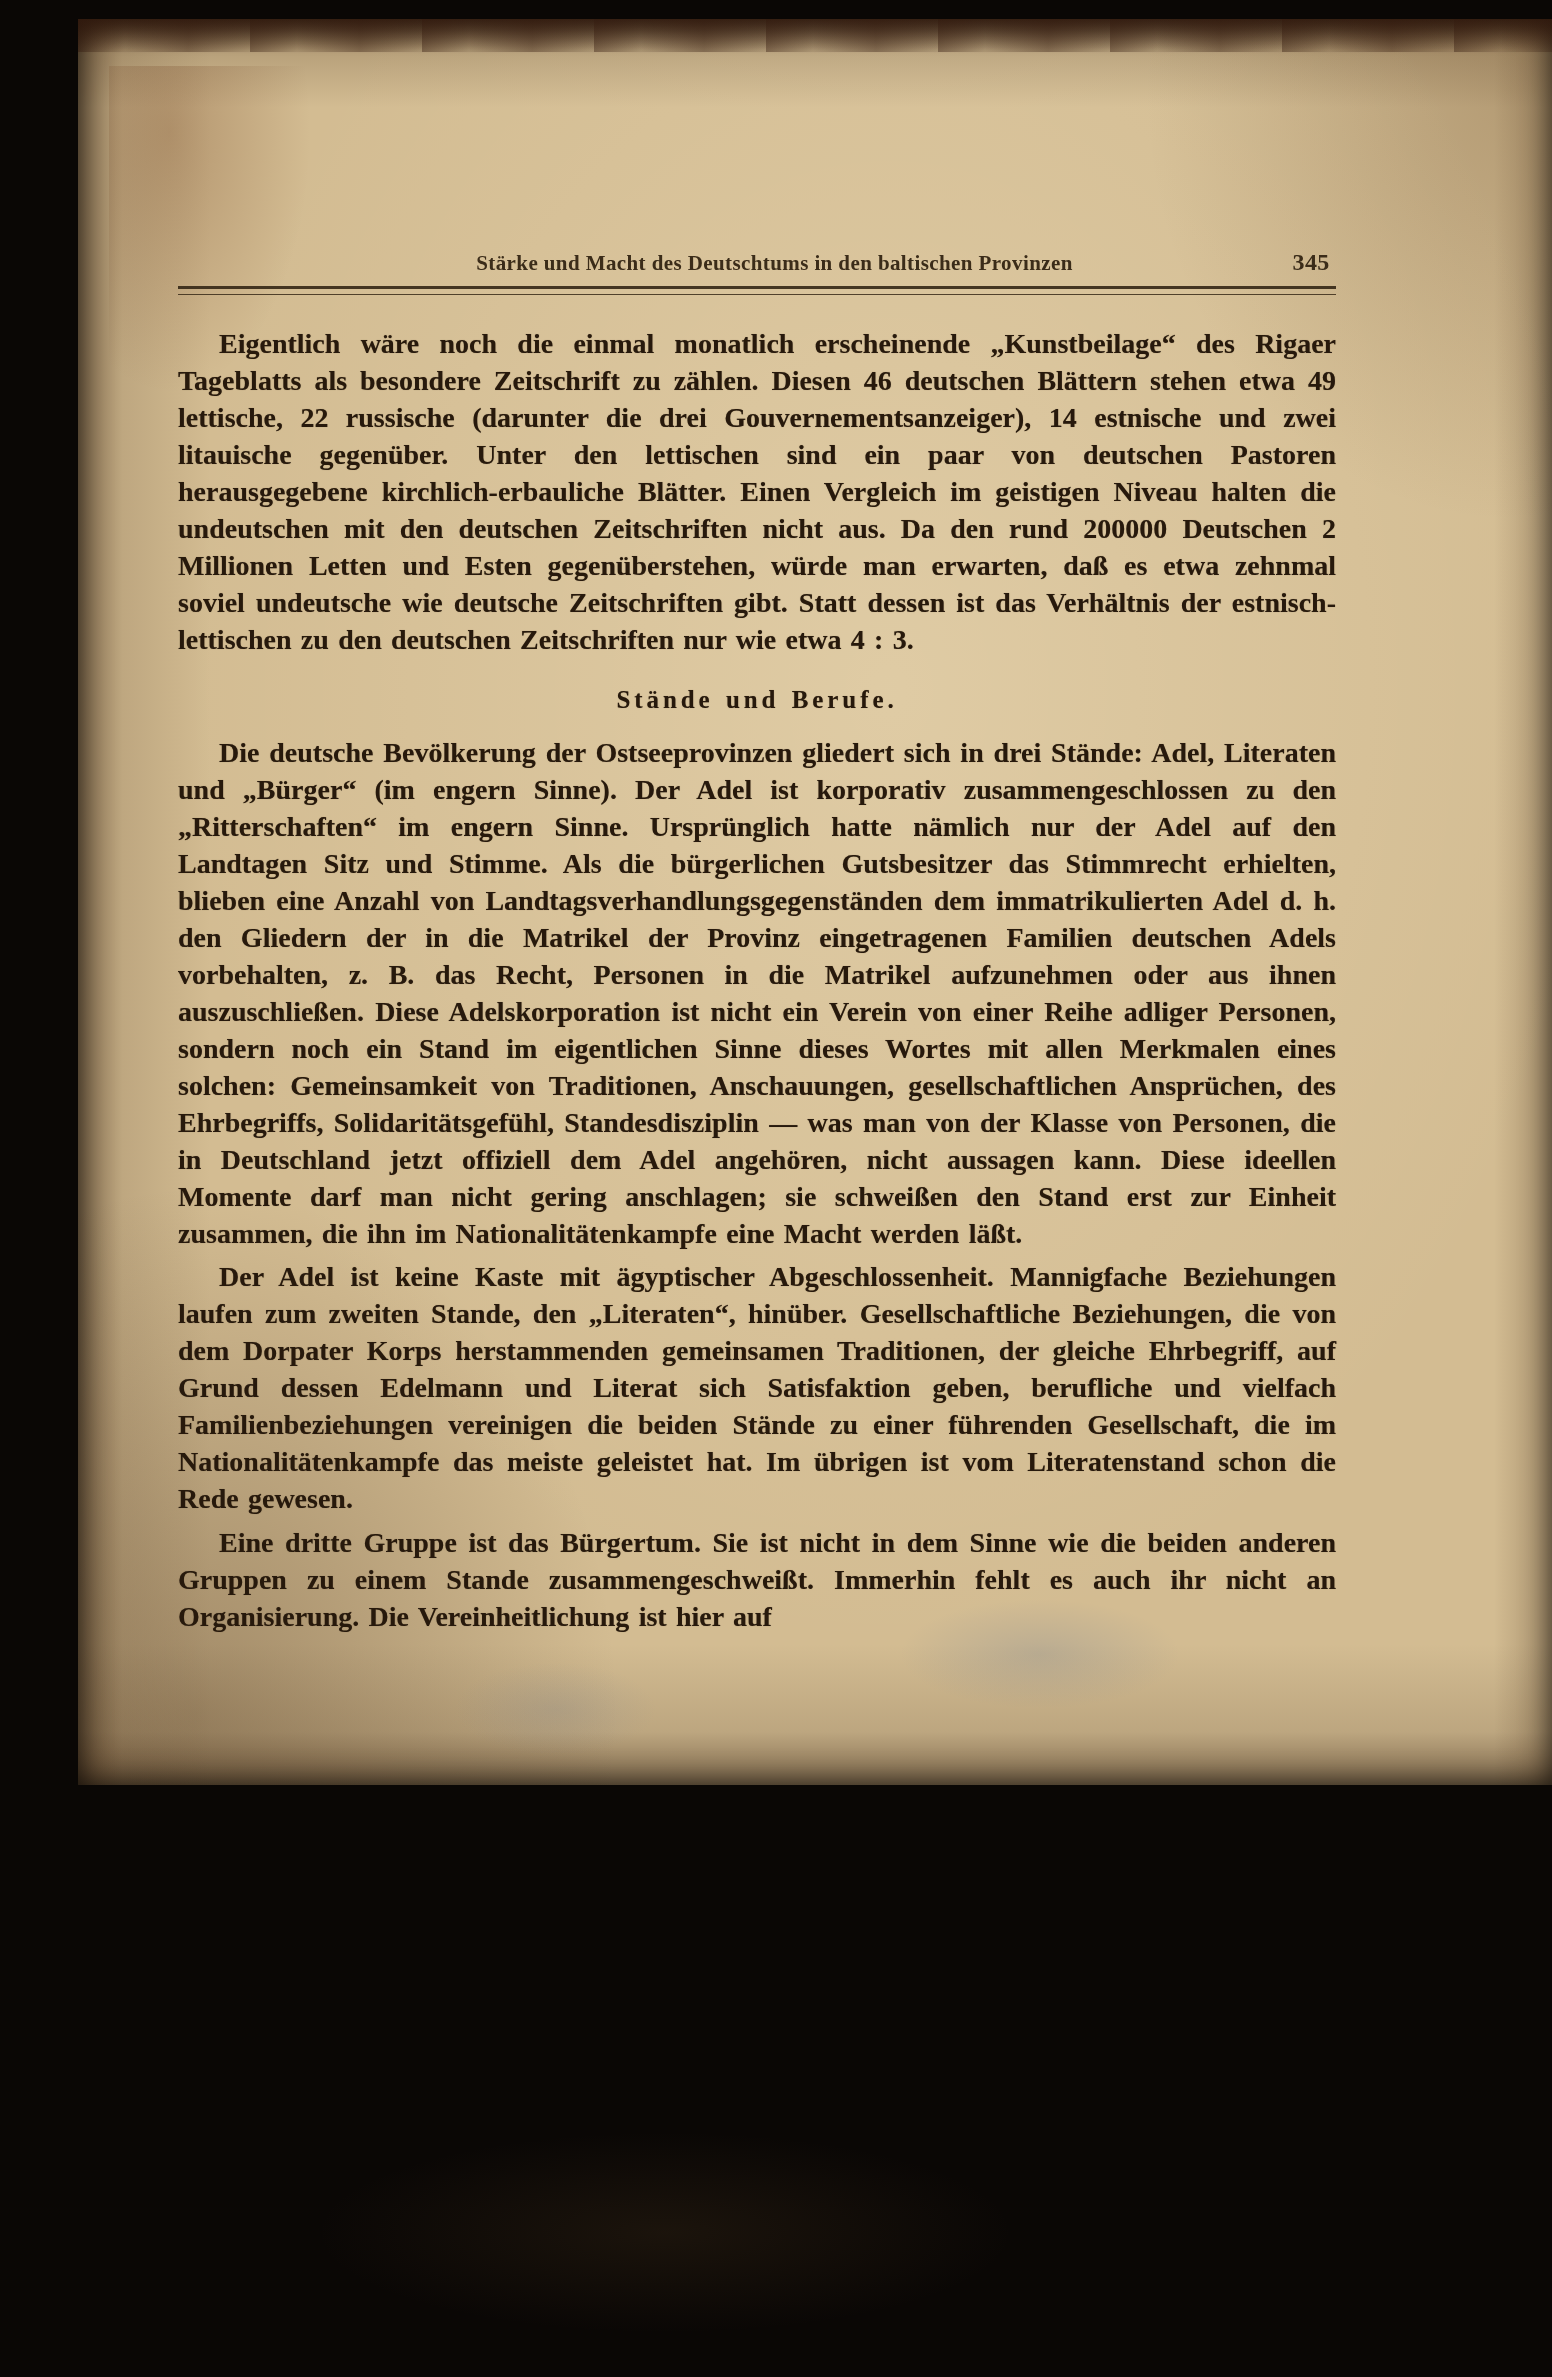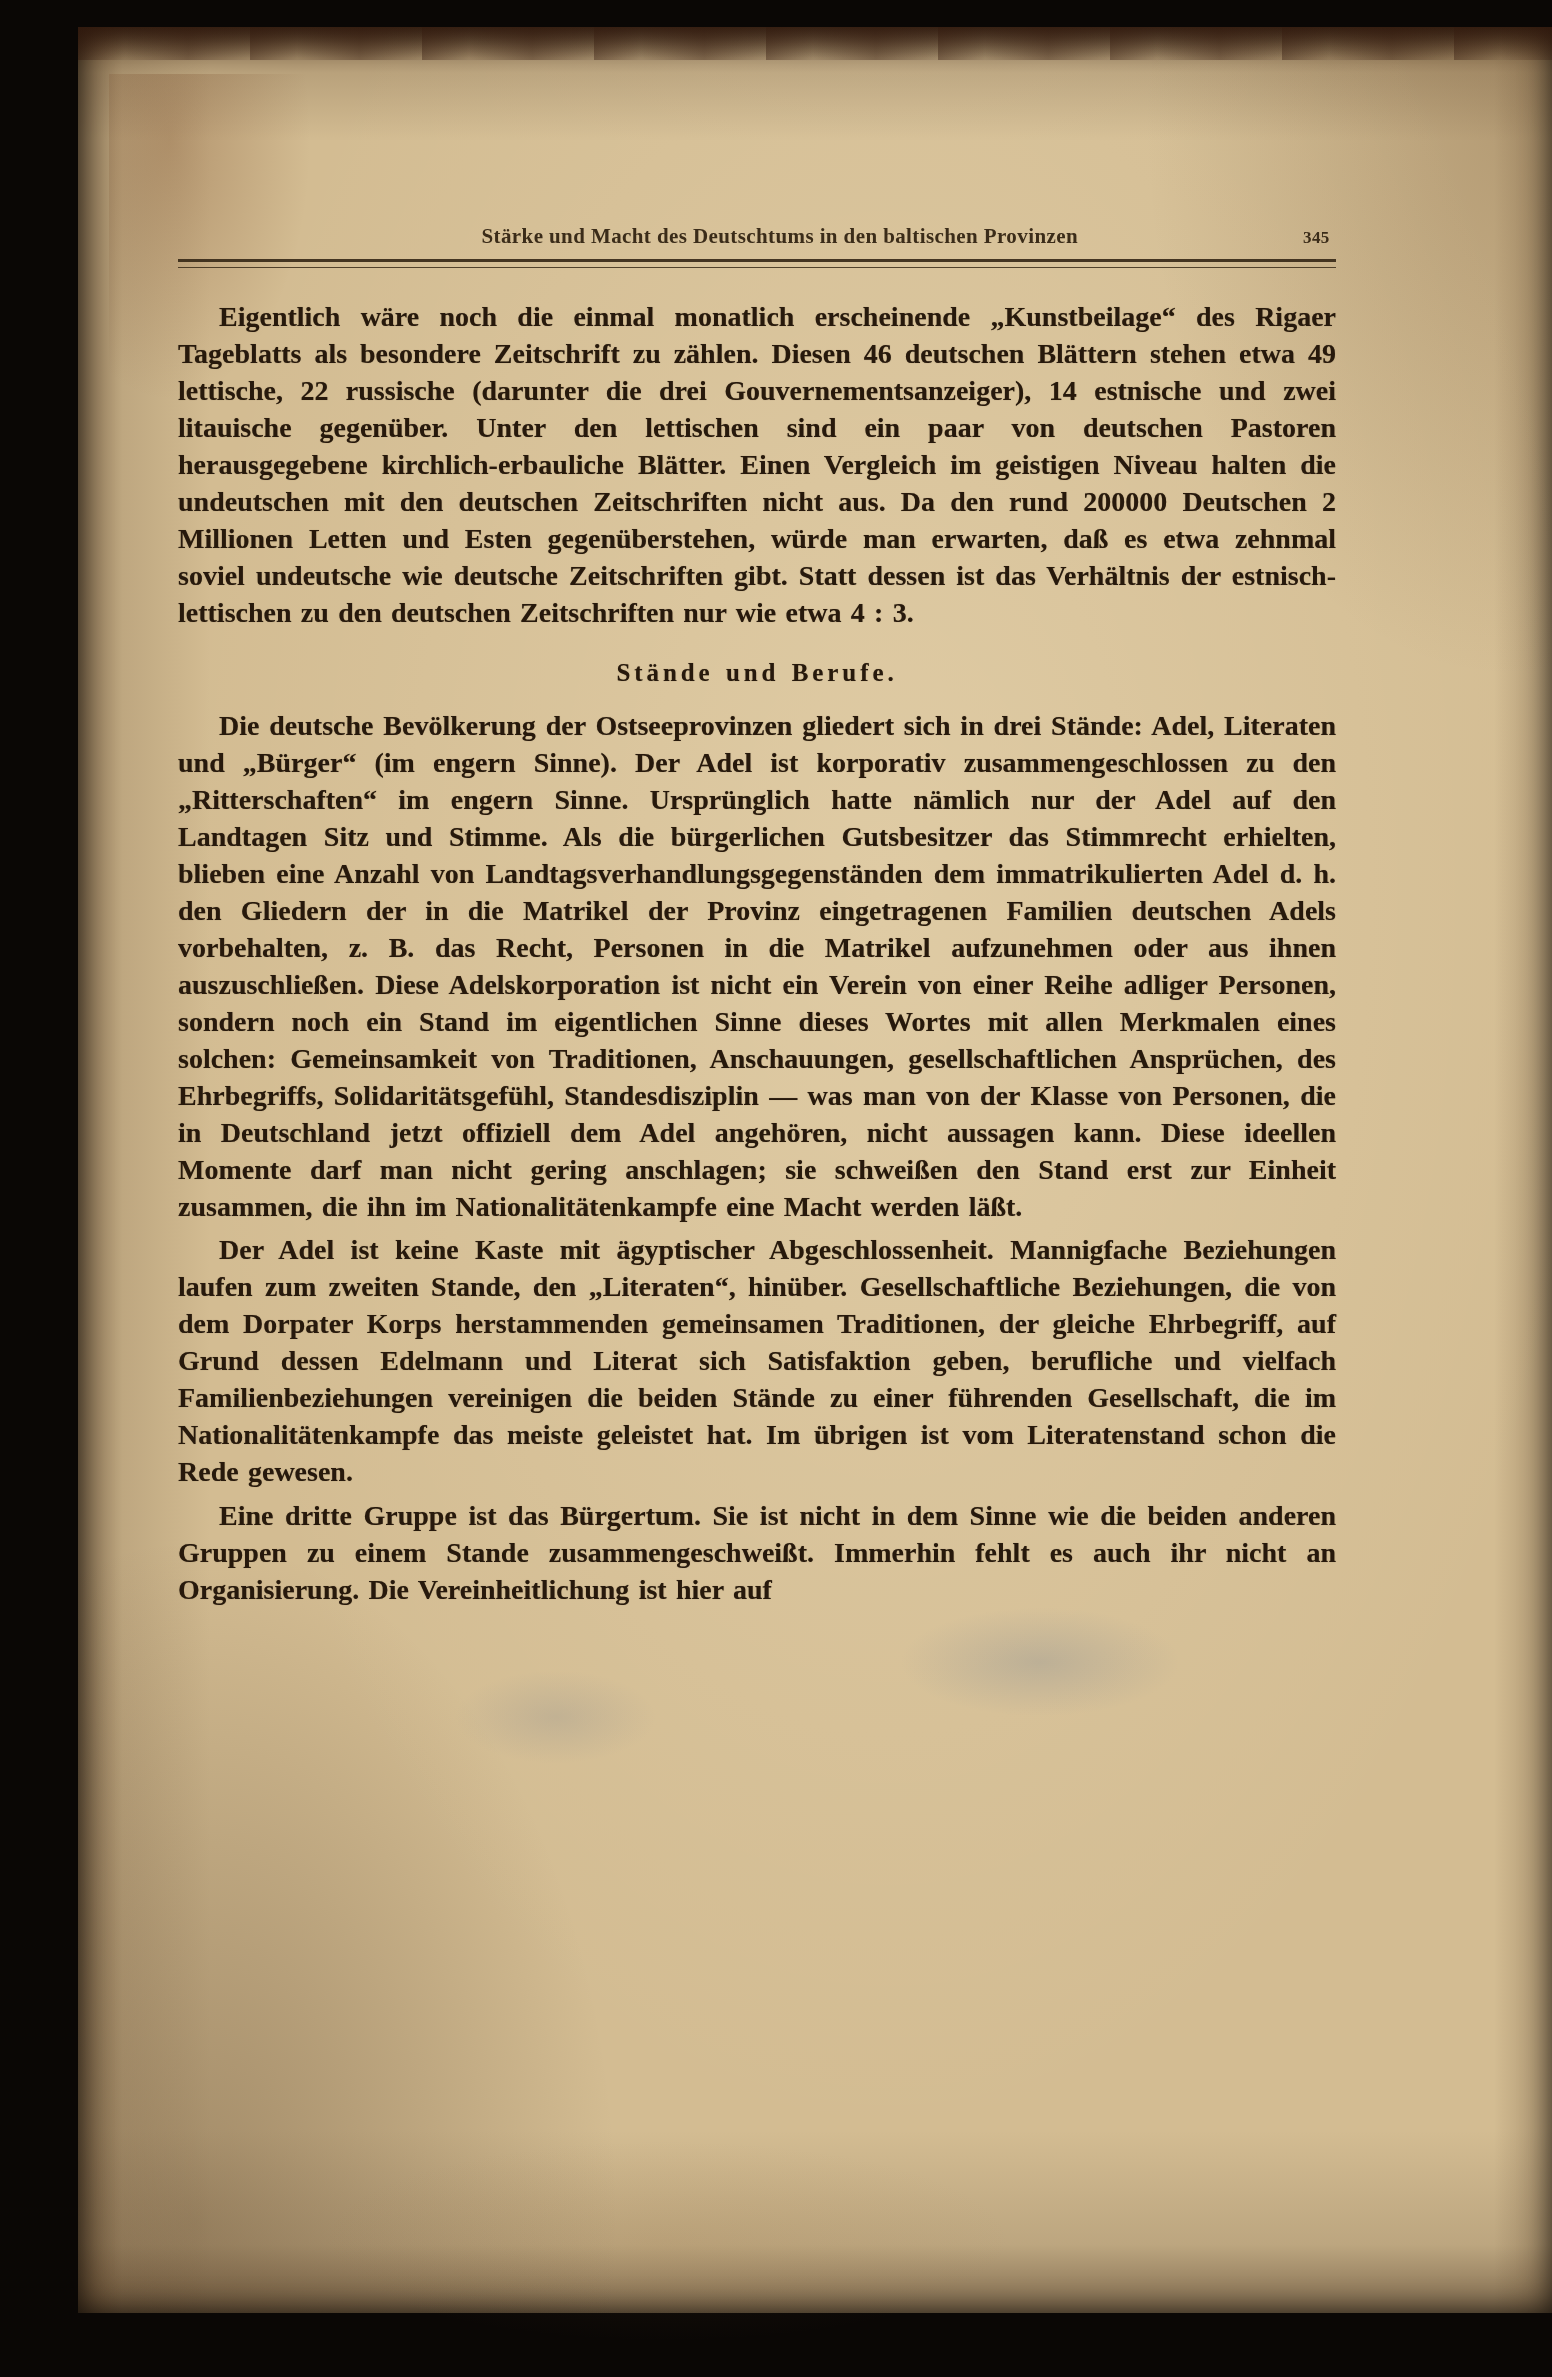--- a/index.html
+++ b/index.html
@@ -12,23 +12,23 @@
     height: 2377px;
     background: #0a0705;
     overflow: hidden;
     font-family: "Liberation Serif", serif;
   }
 
   
   .page {
     position: absolute;
     left: 78px;
-    top: 27px;
+    top: 19px;
     width: 1475px;
-    height: 2286px;
+    height: 1766px;
     background:
       radial-gradient(ellipse at 55% 38%, rgba(255,243,212,0.28), rgba(255,243,212,0) 62%),
       radial-gradient(ellipse at 8% 96%, rgba(70,46,24,0.35), rgba(70,46,24,0) 22%),
       radial-gradient(ellipse at 97% 4%, rgba(90,60,30,0.25), rgba(90,60,30,0) 18%),
       linear-gradient(90deg, rgba(70,46,24,0.55) 0%, rgba(70,46,24,0.15) 3%, rgba(70,46,24,0) 9%),
       linear-gradient(270deg, rgba(70,46,24,0.30) 0%, rgba(70,46,24,0) 4%),
       linear-gradient(180deg, rgba(64,40,20,0.65) 0%, rgba(64,40,20,0.18) 2%, rgba(64,40,20,0) 5%),
       linear-gradient(0deg, rgba(60,40,22,0.55) 0%, rgba(60,40,22,0.15) 3%, rgba(60,40,22,0) 8%),
       #d3bc92;
     box-shadow: 0 0 31px rgba(0,0,0,0.8) inset;
@@ -84,22 +84,23 @@
     letter-spacing: 0.4px;
     color: #3b2c19;
     padding: 0 6.3px 0 102px;
   }
   .header-title {
     flex: 1;
     text-align: center;
     white-space: nowrap;
   }
   .page-number {
-    font-size: 17px;
+    font-size: 24px;
     margin-left: 23.5px;
+    margin-top: 33px;
   }
 
   .double-rule {
     margin-top: 10.2px;
     height: 4.7px;
     border-top: 3.1px solid rgba(56,42,24,0.92);
     border-bottom: 1.6px solid rgba(56,42,24,0.85);
   }
 
   .body-text {

